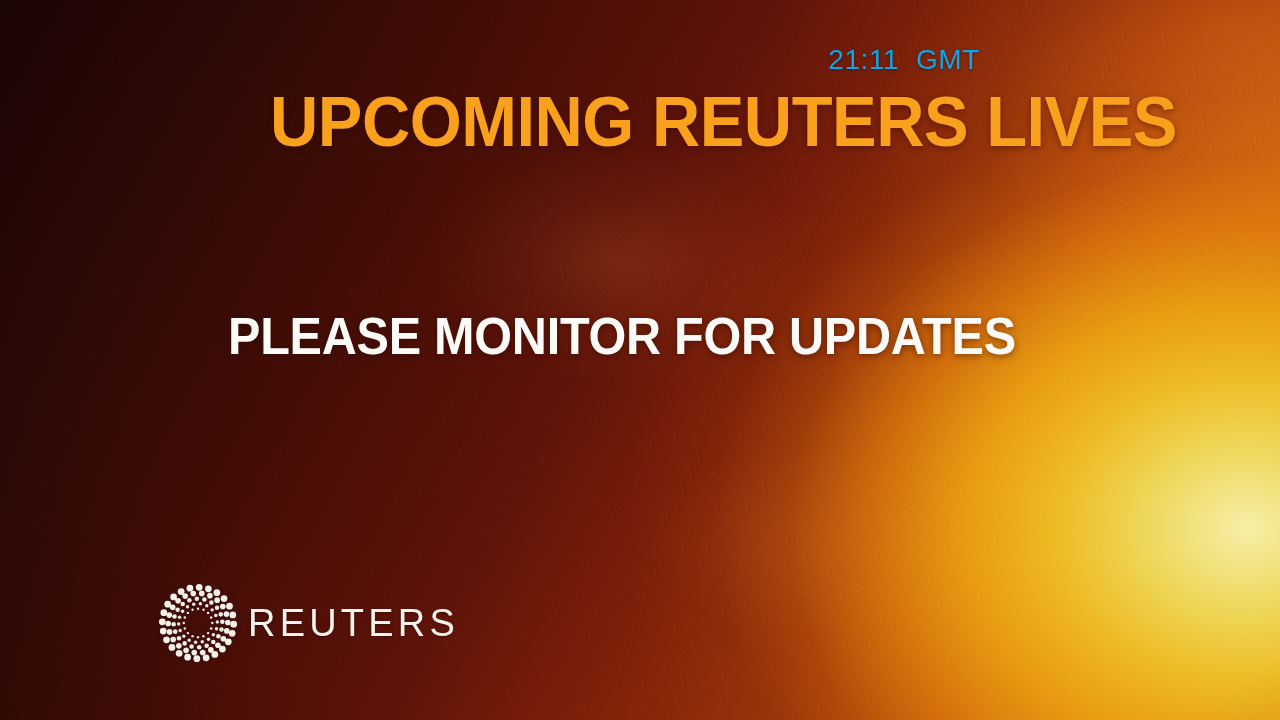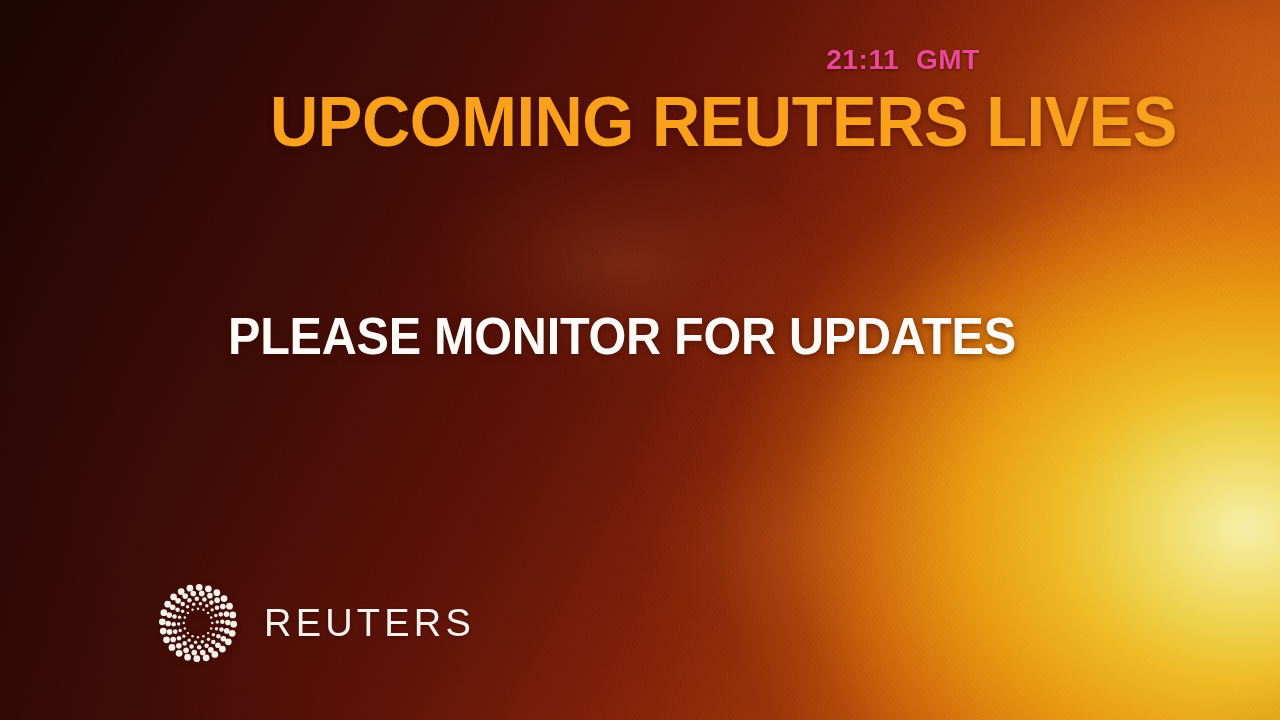--- a/index.html
+++ b/index.html
@@ -109,23 +109,23 @@
     mix-blend-mode: overlay;
   }
 
   
   .timestamp {
     position: absolute;
     left: 0;
     top: 44px;
     width: 980px;
     text-align: right;
-    color: #ec4899;
+    color: #0ea5e9;
     font-size: 28px;
-    font-weight: bold;
+    font-weight: normal;
     letter-spacing: 0.6px;
     white-space: pre;
     text-shadow: 0 1px 3px rgba(40,6,2,0.55);
   }
 
   .show-title {
     position: absolute;
     left: 270px;
     top: 83px;
     color: #f9a01c;
@@ -154,21 +154,21 @@
     text-shadow: 0 2px 8px rgba(45,7,3,0.5);
   }
 
   
   .logo-lockup {
     position: absolute;
     left: 156px;
     top: 581px;
     display: flex;
     align-items: center;
-    gap: 24px;
+    gap: 8px;
   }
 
   .logo-mark {
     width: 84px;
     height: 84px;
     display: block;
     flex: 0 0 auto;
     filter: drop-shadow(0 1px 3px rgba(40,6,2,0.45));
   }
 

